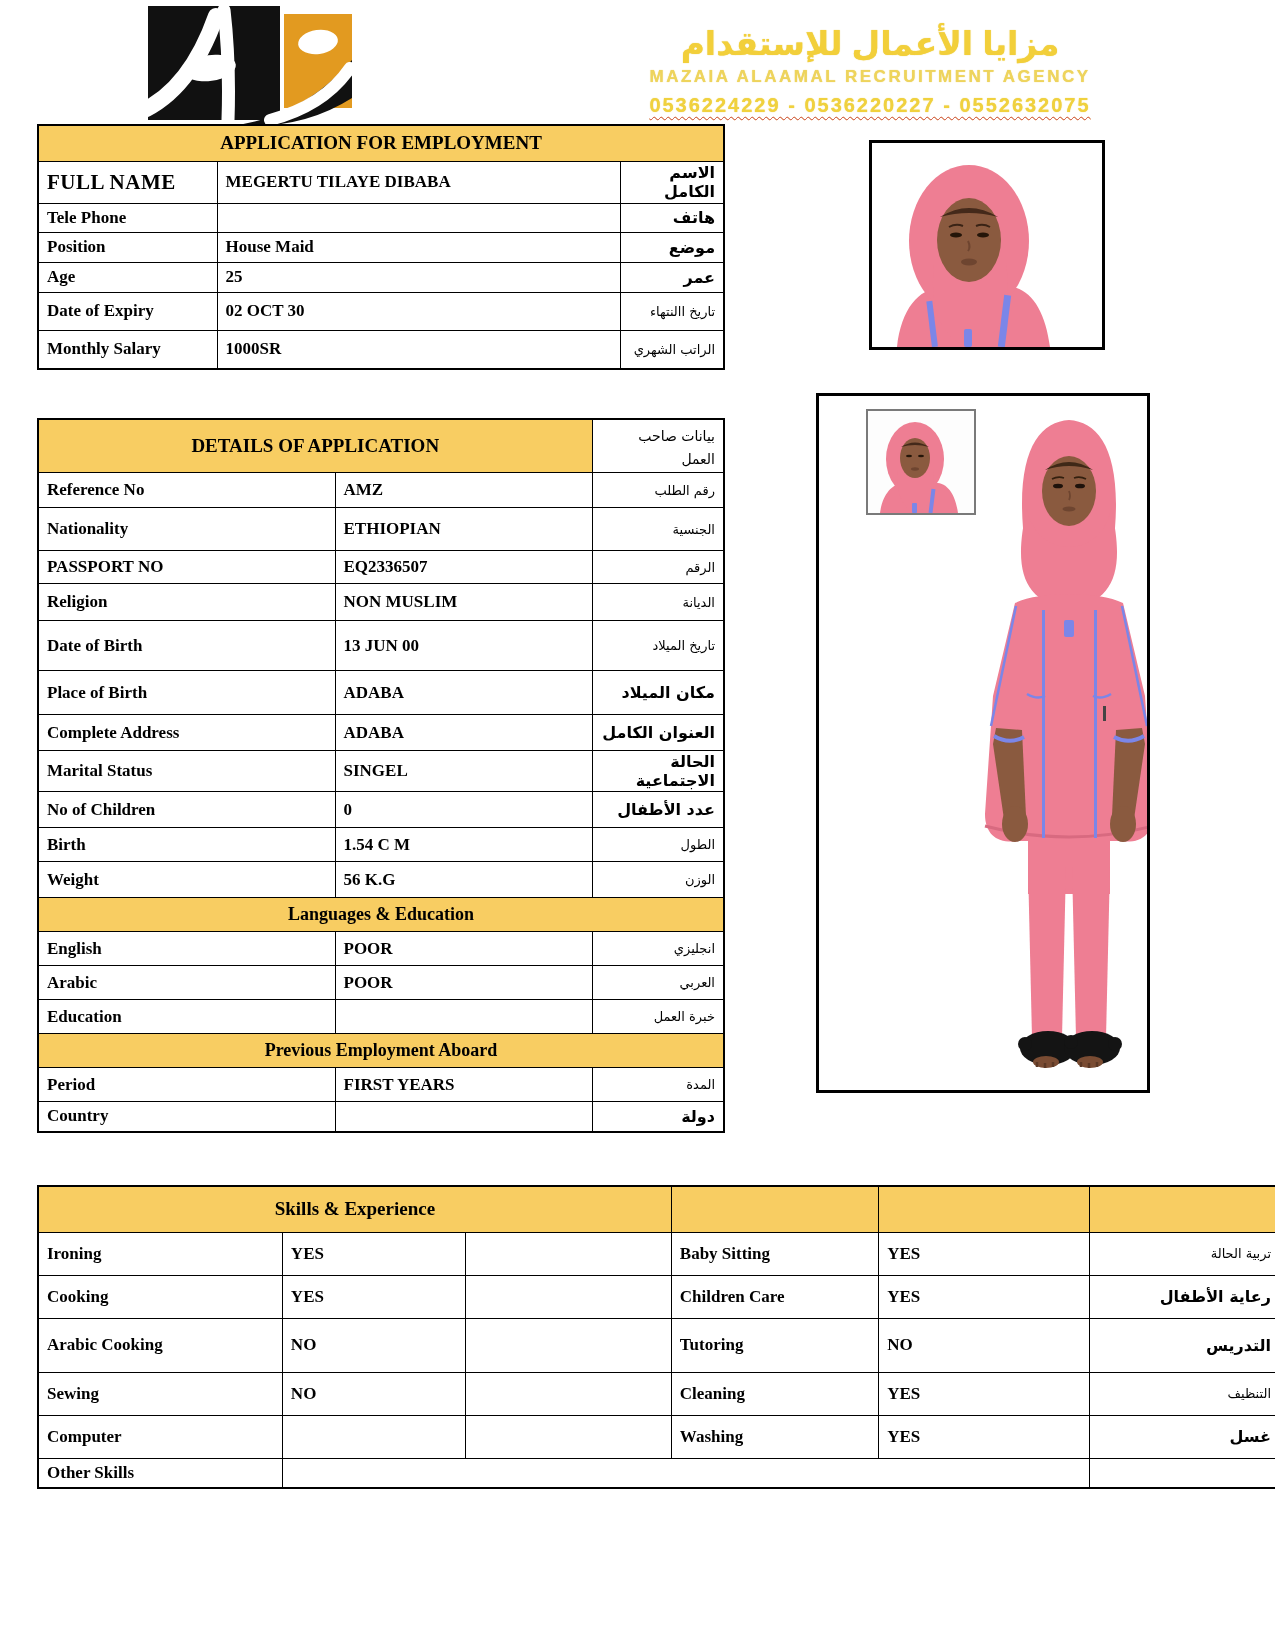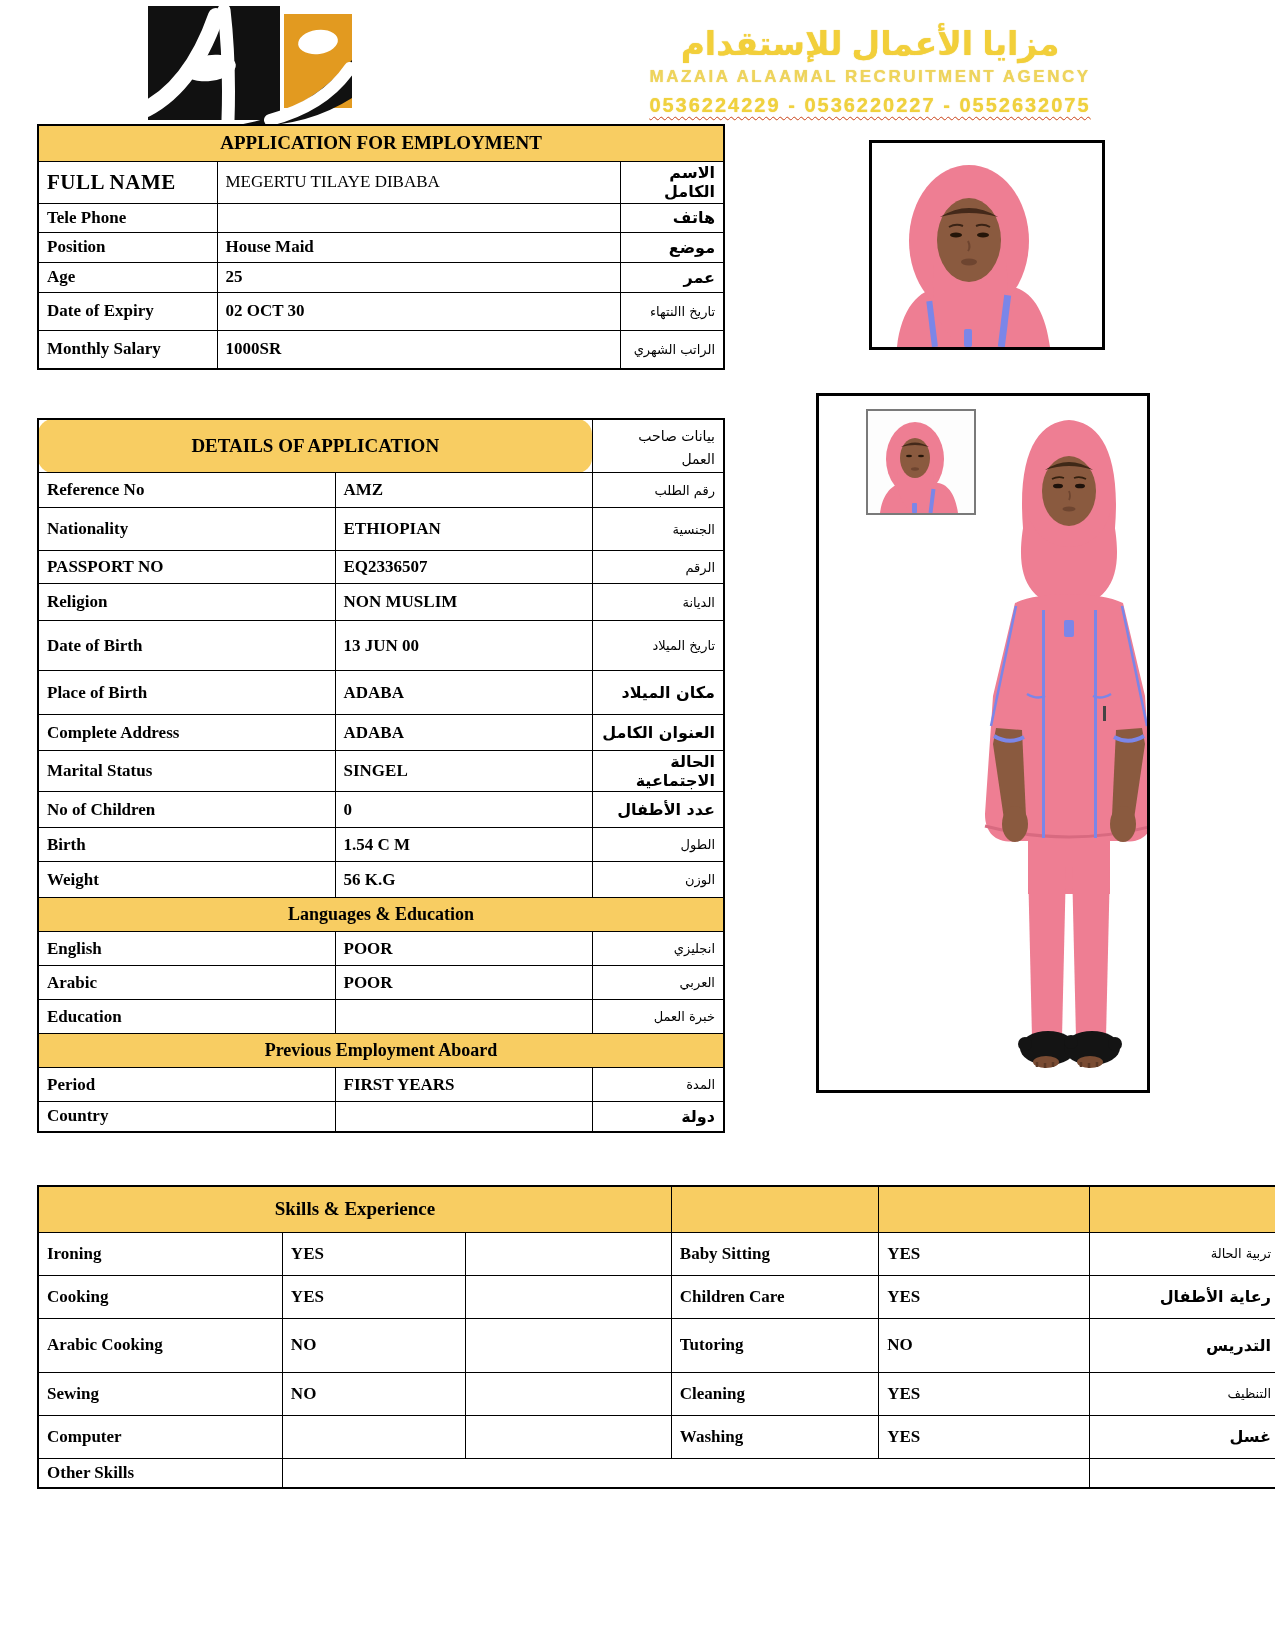--- a/index.html
+++ b/index.html
@@ -24,21 +24,21 @@
   #details-table{left:37px;top:418px;width:686px;}
   #skills-table{left:37px;top:1185px;width:1244px;}
   .doc-table{border-collapse:collapse;table-layout:fixed;width:100%;border:2px solid #000;}
   .doc-table td{border:1px solid #000;padding:1px 8px;vertical-align:middle;overflow:hidden;}
   td.band{text-align:center;font-weight:700;}
   td.band.big{font-size:19px;}
   td.band.mid{font-size:18px;}
   td.lab{font-weight:700;font-size:17px;}
   td.lab.xl{font-size:21px;letter-spacing:.5px;}
   td.val{font-weight:700;font-size:17px;}
-  td.val.reg{font-weight:400;}
+  td.val.reg{font-weight:700;}
   td.ar{text-align:right;direction:rtl;font-family:"DejaVu Sans","Liberation Serif",sans-serif;}
   td.ar.ar-b{font-weight:700;font-size:16px;}
   td.ar.ar-s{font-weight:400;font-size:13px;}
   td.ar.ar-hdr{font-weight:400;font-size:14px;vertical-align:top;padding-top:5px;line-height:1.65;}
 
   
   .photo-frame{position:absolute;background:#fff;border:3px solid #000;
                display:flex;align-items:center;justify-content:center;}
   #top-photo{left:869px;top:140px;width:230px;height:204px;}
   #big-photo{left:816px;top:393px;width:328px;height:694px;display:block;}
@@ -135,21 +135,21 @@
 
   <div class="tbl-wrap" id="details-table">
       <table class="doc-table">
         <colgroup>
           <col style="width: 297px;">
           <col style="width: 257px;">
           <col style="width: 132px;">
         </colgroup>
         <tbody>
           <tr style="height: 52px;">
-            <td colspan="2" class="band big" style="background: rgb(248, 205, 98); border-radius: 15px;">DETAILS OF APPLICATION</td>
+            <td colspan="2" class="band big" style="background: rgb(248, 205, 98);">DETAILS OF APPLICATION</td>
             <td class="ar ar-hdr">بيانات صاحب العمل</td>
           </tr>
           <tr style="height: 35px;">
             <td class="lab">Reference No</td>
             <td class="val">AMZ</td>
             <td class="ar ar-s">رقم الطلب</td>
           </tr>
           <tr style="height: 43px;">
             <td class="lab">Nationality</td>
             <td class="val">ETHIOPIAN</td>

